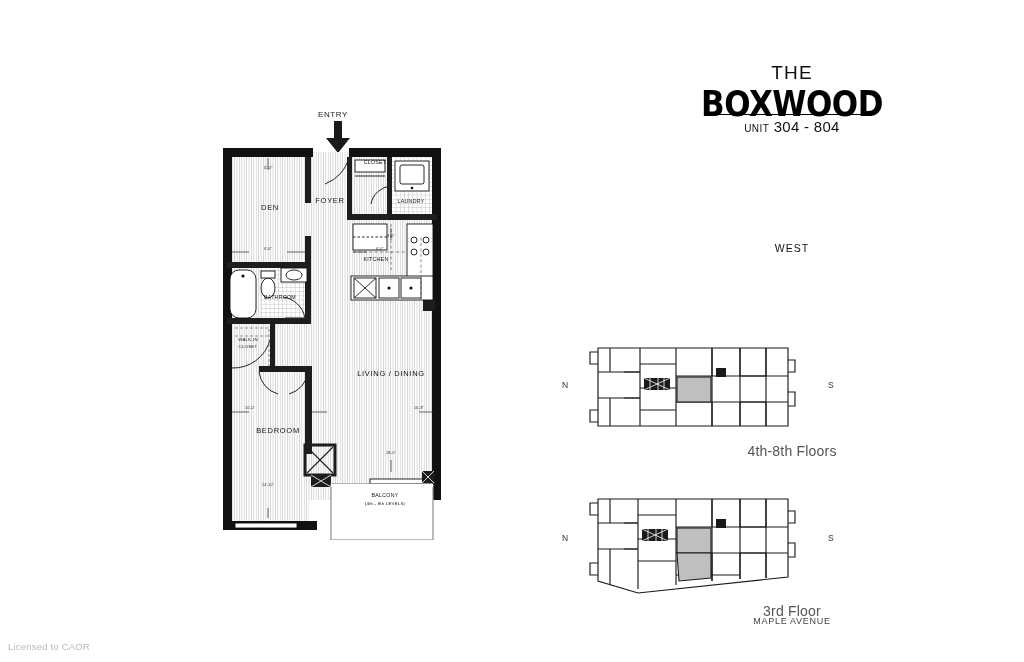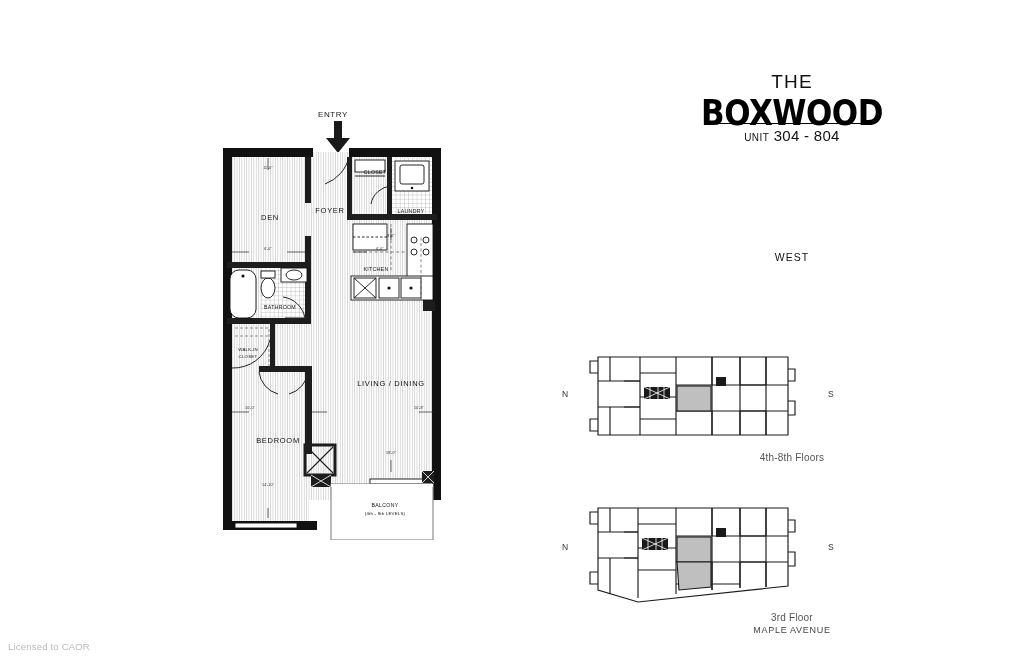--- a/index.html
+++ b/index.html
@@ -22,52 +22,51 @@
   }
   #entry-arrow { position:absolute; left:325px; top:121px; }
 
   
   #plan-svg { position:absolute; left:215px; top:140px; }
 
   .room-label {
     position:absolute; font-size:7.5px; letter-spacing:.7px;
     color:#111; white-space:nowrap; text-align:center;
     transform:translateX(-50%);
-    margin-top:10px;
   }
   .room-label.sm { font-size:5.2px; letter-spacing:.3px; line-height:1.35; }
   .room-label.xs { font-size:4.4px; letter-spacing:.2px; line-height:1.3; }
   .dim {
     position:absolute; font-size:3.6px; letter-spacing:.1px;
     color:#222; white-space:nowrap; transform:translateX(-50%);
   }
 
   
-  #title-panel { position:absolute; left:560px; top:9px; width:464px; height:553px; }
+  #title-panel { position:absolute; left:560px; top:0; width:464px; height:553px; }
   .tp-center { position:absolute; left:0; width:464px; text-align:center; }
 
   #brand-the { top:62px; font-size:19px; letter-spacing:1.2px; font-weight:400; color:#111; }
   #brand-name {
     top:84px; font-size:31px; font-weight:700; letter-spacing:-0.5px; color:#000;
     font-family:"DejaVu Sans", sans-serif;
     transform:scaleY(1.12); transform-origin:center top;
   }
   #brand-rule { position:absolute; left:158px; top:114px; width:150px; height:1px; background:#000; }
   #brand-unit { top:118px; font-size:15px; letter-spacing:.3px; color:#111; }
   #brand-unit .small { font-size:10px; letter-spacing:.4px; }
 
   #area-line { top:164px; font-size:24px; letter-spacing:.2px; color:#111; }
   #area-line .unit { font-size:12px; letter-spacing:.3px; }
   #type-line { top:194px; font-size:14px; font-weight:700; letter-spacing:.4px; color:#111; }
   #expo-line { top:242px; font-size:10.5px; letter-spacing:1px; color:#111; }
 
   .keyplan { position:absolute; }
   .kp-caption {
     position:absolute; left:0; width:464px; text-align:center;
-    font-size:10px; color:#555; letter-spacing:.2px;
+    font-size:14px; color:#555; letter-spacing:.2px;
   }
   .kp-compass {
     position:absolute; font-size:8.5px; color:#333; letter-spacing:.2px;
   }
 
   #street-line { position:absolute; left:0; width:464px; text-align:center; top:616px;
                  font-size:9px; letter-spacing:.7px; color:#444; }
 
   
   #watermark {

